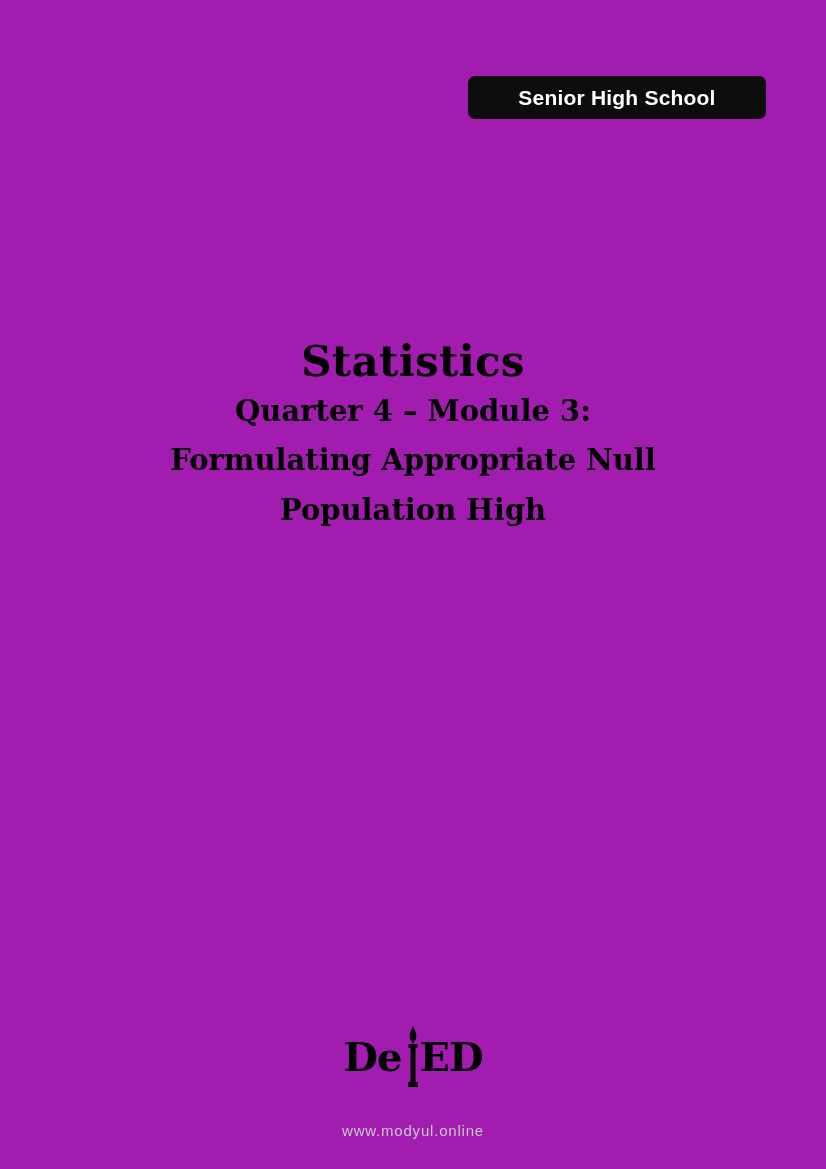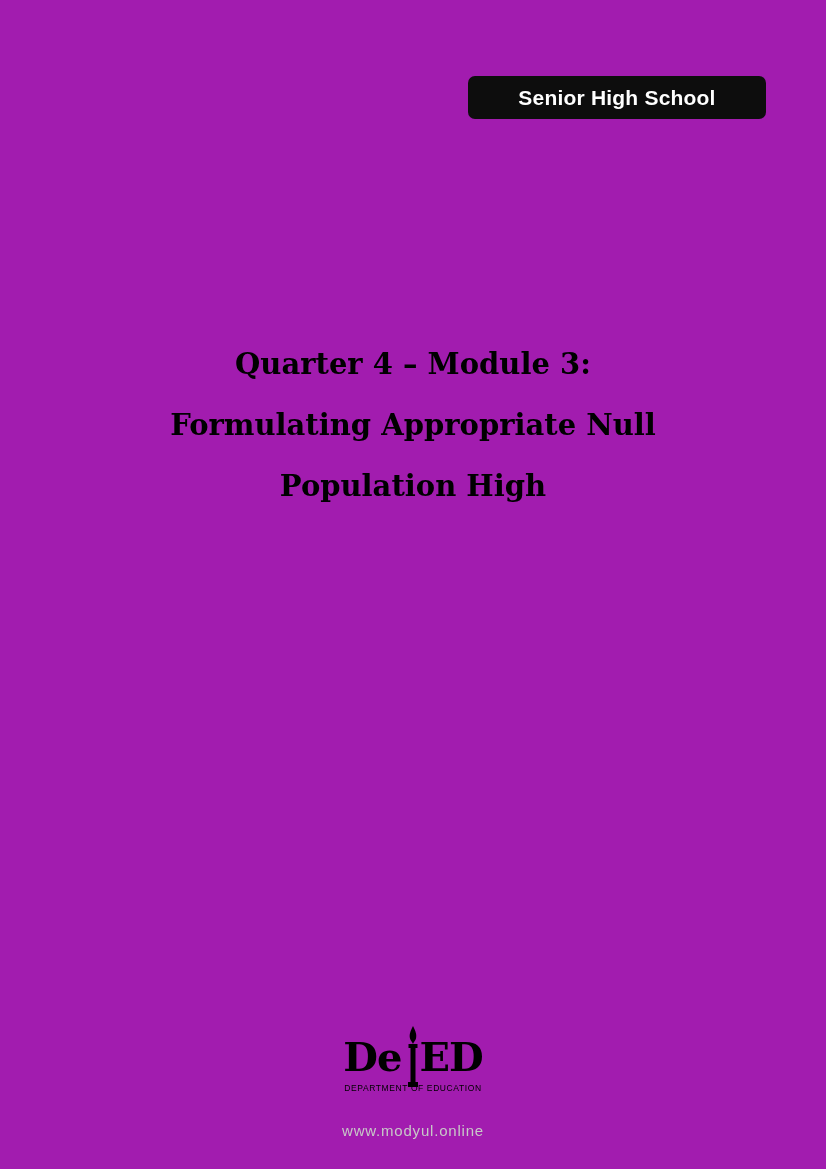--- a/index.html
+++ b/index.html
@@ -63,21 +63,21 @@
     font-weight: bold;
     font-size: 29px;
     line-height: 1.56;
     margin: 4px 0 0 0;
   }
   .module-title {
     font-family: "DejaVu Serif", serif;
     font-weight: bold;
     font-size: 29px;
     line-height: 1.56;
-    margin: 16px auto;
+    margin: 4px auto;
     width: 640px;
   }
 
   
   .logo-wrap {
     position: absolute;
     top: 1032px;
     left: 0;
     width: 826px;
     text-align: center;
@@ -129,33 +129,33 @@
 </head>
 <body>
 
 <div class="page">
 
   <div class="banner">
     <span class="banner-label">Senior High School</span>
   </div>
 
   <div class="title-block">
+    <div class="subject-title">Statistics</div>
     <div class="module-line">Quarter 4 – Module 3:</div>
     <div class="module-title">Formulating Appropriate Null</div>
     <div class="module-title">Population High</div>
   </div>
 
   <div class="logo-wrap">
     <div class="logo-mark">
       <span class="logo-text">De</span><span class="logo-text" style="padding-left:18px;">ED</span>
       <svg class="torch" viewBox="0 0 22 62">
         <path d="M11 0 C13.5 5 15 8.5 14 12.5 C13.4 14.8 11.8 16 11 18 C10.2 16 8.6 14.8 8 12.5 C7 8.5 8.5 5 11 0 Z" fill="#000000"></path>
         <rect x="6.5" y="18" width="9" height="4" fill="#000000"></rect>
         <rect x="8.5" y="22" width="5" height="34" fill="#000000"></rect>
         <rect x="6" y="56" width="10" height="5" fill="#000000"></rect>
       </svg>
     </div>
-    <div class="logo-sub">DEPARTMENT OF EDUCATION</div>
   </div>
 
   <div class="watermark">www.modyul.online</div>
 
 </div>
 
 </body></html>

